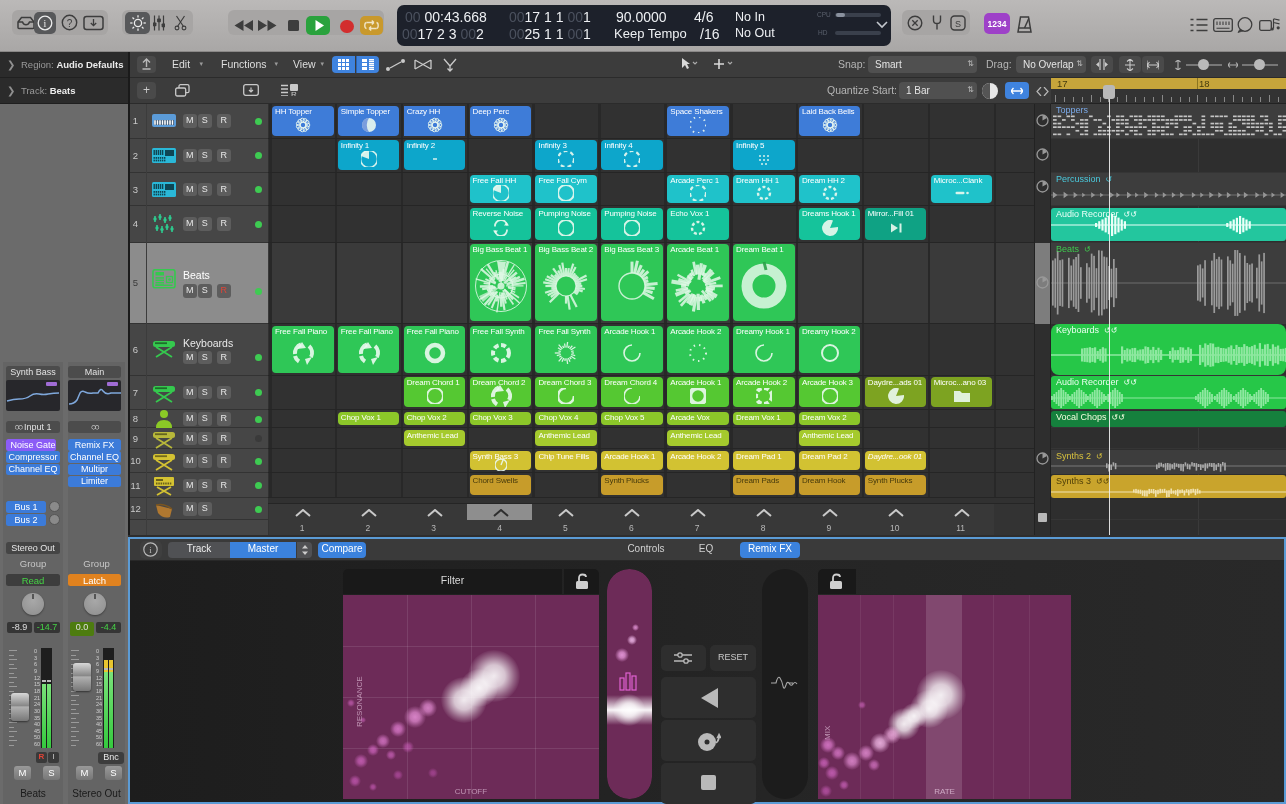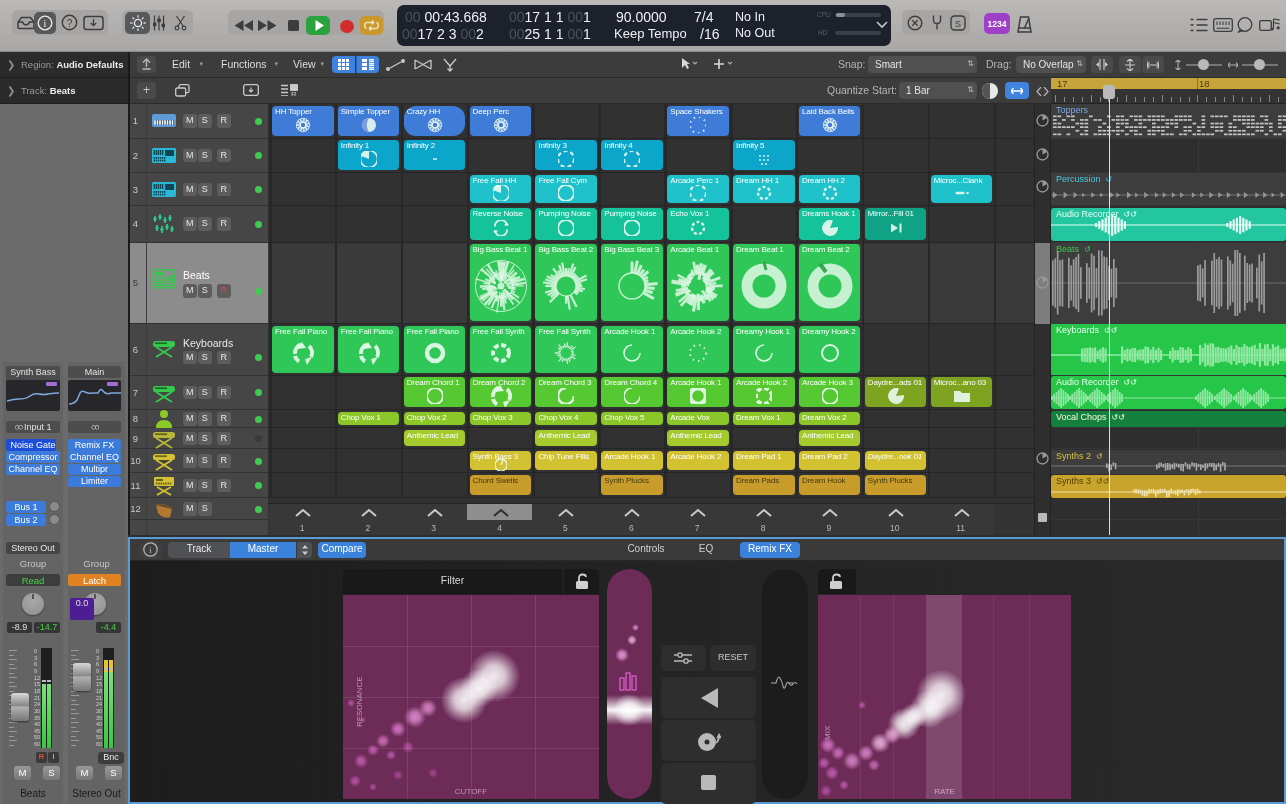--- a/index.html
+++ b/index.html
@@ -75,21 +75,21 @@
         </svg>
       </div>
     </div>
     <div style="left:397px;top:5px;width:494px;height:41px;background:#1d212b;border-radius:7px;position:absolute;">
       <div style="position:absolute;left:8px;top:4px;font-size:14px;color:#eef0f3;white-space:nowrap;"><span style="color:#4b515e">00</span> 00:43.668</div>
       <div style="position:absolute;left:5px;top:21px;font-size:14px;color:#eef0f3;white-space:nowrap;"><span style="color:#4b515e">00</span>17&nbsp;2&nbsp;3&nbsp;<span style="color:#4b515e">00</span>2</div>
       <div style="position:absolute;left:112px;top:4px;font-size:14px;color:#eef0f3;white-space:nowrap;"><span style="color:#4b515e">00</span>17&nbsp;1&nbsp;1&nbsp;<span style="color:#4b515e">00</span>1</div>
       <div style="position:absolute;left:112px;top:21px;font-size:14px;color:#eef0f3;white-space:nowrap;"><span style="color:#4b515e">00</span>25&nbsp;1&nbsp;1&nbsp;<span style="color:#4b515e">00</span>1</div>
       <div style="position:absolute;left:219px;top:4px;font-size:14px;color:#eef0f3;white-space:nowrap;">90.0000</div>
       <div style="position:absolute;left:217px;top:21px;font-size:13px;color:#eef0f3;white-space:nowrap;">Keep Tempo</div>
-      <div style="position:absolute;left:297px;top:4px;font-size:14px;color:#eef0f3;white-space:nowrap;">7/4</div>
+      <div style="position:absolute;left:297px;top:4px;font-size:14px;color:#eef0f3;white-space:nowrap;">4/6</div>
       <div style="position:absolute;left:303px;top:21px;font-size:14px;color:#eef0f3;white-space:nowrap;">/16</div>
       <div style="position:absolute;left:338px;top:5px;font-size:12.5px;color:#eef0f3;white-space:nowrap;">No In</div>
       <div style="position:absolute;left:338px;top:21px;font-size:12.5px;color:#eef0f3;white-space:nowrap;">No Out</div>
       <div style="position:absolute;left:420px;top:6px;font-size:6.5px;color:#5a606c;white-space:nowrap;">CPU</div>
       <div style="left:438px;top:8px;width:46px;height:4px;background:#3a404c;border-radius:2px;position:absolute;">
         <div style="left:1px;top:0px;width:9px;height:4px;background:#8a919e;border-radius:2px;position:absolute;"></div>
       </div>
       <div style="position:absolute;left:421px;top:24px;font-size:6.5px;color:#5a606c;white-space:nowrap;">HD</div>
       <div style="left:438px;top:26px;width:46px;height:4px;background:#3a404c;border-radius:2px;position:absolute;"></div>
       <svg width="12" height="8" viewBox="0 0 12 8" style="position:absolute;left:479px;top:16px;">
@@ -156,21 +156,21 @@
         <div style="left:3px;top:276px;width:54px;height:31px;">
           <div style="position:absolute;left:0;top:0;width:100%;height:100%;background:#27272b;border-radius:2px;"></div>
           <div style="position:absolute;right:3px;top:2px;width:11px;height:4px;background:#a06cd5;border-radius:1px;"></div>
           <svg width="54" height="24" viewBox="0 0 54 24" style="position:absolute;left:0;top:4px;">
             <path d="M1 17 Q8 15 13 15 Q20 15 24 12 Q28 9 33 10 Q38 11 42 10 Q48 9 53 9" stroke="#7fa8dc" stroke-width="1.5" fill="none"></path>
           </svg>
         </div>
         <div style="left:3px;top:317px;width:54px;height:11.5px;background:#4c4c4c;border-radius:2.5px;">
           <div style="position:absolute;width:54px;text-align:center;top:0.5px;font-size:9px;color:#e2e2e2;white-space:nowrap;"><span style="letter-spacing:-2px;">○○</span>&nbsp;Input 1</div>
         </div>
-        <div style="left:3px;top:335.0px;width:50px;height:11.5px;background:#1d4ed8;border-radius:2.5px;">
+        <div style="left:3px;top:335.0px;width:50px;height:11.5px;background:#8b5cf6;border-radius:2.5px;">
           <div style="position:absolute;width:54px;text-align:center;top:0.5px;font-size:9px;color:#fff;white-space:nowrap;">Noise Gate</div>
         </div>
         <div style="left:3px;top:347.3px;width:54px;height:11.5px;background:#3c7bd9;border-radius:2.5px;">
           <div style="position:absolute;width:54px;text-align:center;top:0.5px;font-size:9px;color:#fff;white-space:nowrap;">Compressor</div>
         </div>
         <div style="left:3px;top:359.6px;width:54px;height:11.5px;background:#3c7bd9;border-radius:2.5px;">
           <div style="position:absolute;width:54px;text-align:center;top:0.5px;font-size:9px;color:#fff;white-space:nowrap;">Channel EQ</div>
         </div>
         <div style="left:3px;top:397px;width:40px;height:11.5px;background:#3c7bd9;border-radius:2.5px;">
           <div style="position:absolute;width:40px;text-align:center;top:0.5px;font-size:9px;color:#fff;white-space:nowrap;">Bus 1</div>
@@ -287,21 +287,21 @@
         <div style="left:0px;top:454px;width:57px;height:12px;">
           <div style="width:57px;text-align:center;font-size:9.5px;color:#c7c7c7;">Group</div>
         </div>
         <div style="left:0px;top:470px;width:53px;height:11.5px;background:#e0821f;border-radius:2.5px;">
           <div style="position:absolute;width:53px;text-align:center;top:0.5px;font-size:9.5px;color:#fff;white-space:nowrap;">Latch</div>
         </div>
         <div style="left:16px;top:489px;width:22px;height:22px;">
           <div style="position:absolute;width:22px;height:22px;border-radius:50%;background:radial-gradient(circle at 50% 35%,#a8a8a8,#8e8e8e);box-shadow:0 1px 2px rgba(0,0,0,0.4);"></div>
           <div style="position:absolute;left:10px;top:1px;width:1.5px;height:5px;background:#555;"></div>
         </div>
-        <div style="left:2px;top:494px;width:24px;height:22px;background:#4c1d95;border-radius:2px;">
+        <div style="left:2px;top:518px;width:24px;height:14px;background:#4d7c0f;border-radius:2px;">
           <div style="width:24px;text-align:center;font-size:9px;color:#e0e0e0;margin-top:0px;">0.0</div>
         </div>
         <div style="left:28px;top:518px;width:25px;height:11px;background:#353535;border-radius:2px;">
           <div style="width:25px;text-align:center;font-size:9px;color:#45d345;margin-top:0px;">-4.4</div>
         </div>
         <div style="position:absolute;left:3px;top:546.0px;width:8px;height:1px;background:#9a9a9a;"></div>
         <div style="position:absolute;left:3px;top:550.5px;width:5px;height:1px;background:#9a9a9a;"></div>
         <div style="position:absolute;left:3px;top:555.0px;width:8px;height:1px;background:#9a9a9a;"></div>
         <div style="position:absolute;left:3px;top:559.5px;width:5px;height:1px;background:#9a9a9a;"></div>
         <div style="position:absolute;left:3px;top:564.0px;width:8px;height:1px;background:#9a9a9a;"></div>
@@ -1007,21 +1007,21 @@
         <circle cx="8.0" cy="8.0" r="2.8" fill="none" stroke="rgba(235,250,240,0.9)" stroke-width="1"></circle>
       </svg>
     </div>
     <div style="left:69.87px;top:1.5px;width:61.5px;height:30.0px;background:#3e7cd8;border-radius:4px;">
       <div style="position:absolute;left:3px;top:1px;right:2px;font-size:8px;letter-spacing:-0.15px;color:#fff;white-space:nowrap;overflow:hidden;">Simple Topper</div>
       <svg width="16" height="16" viewBox="0 0 16 16" style="position:absolute;left:23.0px;top:11.0px;">
         <circle cx="8.0" cy="8.0" r="7.0" fill="rgba(235,250,240,0.9)"></circle>
         <path d="M8.0 1 A7.0 7.0 0 0 0 8.0 15.0 A 12.0 12.0 0 0 1 8.0 1" fill="rgba(90,130,215,0.75)"></path>
       </svg>
     </div>
-    <div style="left:135.74px;top:1.5px;width:61.5px;height:30.0px;background:#3e7cd8;border-radius:12px;">
+    <div style="left:135.74px;top:1.5px;width:61.5px;height:30.0px;background:#3e7cd8;border-radius:0;">
       <div style="position:absolute;left:3px;top:1px;right:2px;font-size:8px;letter-spacing:-0.15px;color:#fff;white-space:nowrap;overflow:hidden;">Crazy HH</div>
       <svg width="16" height="16" viewBox="0 0 16 16" style="position:absolute;left:23.0px;top:11.0px;">
         <circle cx="12.8" cy="8.0" r="2" fill="none" stroke="rgba(235,250,240,0.9)" stroke-width="1"></circle>
         <circle cx="12.0" cy="10.6" r="2" fill="none" stroke="rgba(235,250,240,0.9)" stroke-width="1"></circle>
         <circle cx="10.0" cy="12.4" r="2" fill="none" stroke="rgba(235,250,240,0.9)" stroke-width="1"></circle>
         <circle cx="7.3" cy="12.8" r="2" fill="none" stroke="rgba(235,250,240,0.9)" stroke-width="1"></circle>
         <circle cx="4.9" cy="11.6" r="2" fill="none" stroke="rgba(235,250,240,0.9)" stroke-width="1"></circle>
         <circle cx="3.4" cy="9.4" r="2" fill="none" stroke="rgba(235,250,240,0.9)" stroke-width="1"></circle>
         <circle cx="3.4" cy="6.6" r="2" fill="none" stroke="rgba(235,250,240,0.9)" stroke-width="1"></circle>
         <circle cx="4.9" cy="4.4" r="2" fill="none" stroke="rgba(235,250,240,0.9)" stroke-width="1"></circle>
@@ -1336,27 +1336,20 @@
         <line x1="34.0" y1="24.4" x2="40.5" y2="20.4" stroke="rgba(225,248,230,0.85)" stroke-width="2.6"></line>
         <line x1="35.3" y1="25.2" x2="50.3" y2="19.6" stroke="rgba(225,248,230,0.85)" stroke-width="2.8"></line>
         <line x1="35.0" y1="26.8" x2="46.2" y2="24.8" stroke="rgba(225,248,230,0.85)" stroke-width="2.2"></line>
       </svg>
     </div>
     <div style="left:465.09000000000003px;top:140.0px;width:61.5px;height:77.0px;background:#2fc757;border-radius:4px;">
       <div style="position:absolute;left:3px;top:1px;right:2px;font-size:8px;letter-spacing:-0.15px;color:#fff;white-space:nowrap;overflow:hidden;">Dream Beat 1</div>
       <svg width="56" height="56" viewBox="0 0 56 56" style="position:absolute;left:3.0px;top:14px;">
         <circle cx="28" cy="28" r="17" fill="none" stroke="rgba(225,248,230,0.85)" stroke-width="11"></circle>
         <line x1="28" y1="4" x2="30" y2="12" stroke-width="3" stroke="rgba(40,160,70,0.9)"></line>
-      </svg>
-    </div>
-    <div style="left:530.96px;top:140.0px;width:61.5px;height:77.0px;background:#2fc757;border-radius:4px;">
-      <div style="position:absolute;left:3px;top:1px;right:2px;font-size:8px;letter-spacing:-0.15px;color:#fff;white-space:nowrap;overflow:hidden;">Dream Beat 2</div>
-      <svg width="56" height="56" viewBox="0 0 56 56" style="position:absolute;left:3.0px;top:14px;">
-        <circle cx="28" cy="28" r="17" fill="none" stroke="rgba(225,248,230,0.85)" stroke-width="11"></circle>
-        <path d="M18 6 L24 14" stroke-width="4" stroke="rgba(40,160,70,0.9)"></path>
       </svg>
     </div>
     <div style="left:4.0px;top:221.5px;width:61.5px;height:47.0px;background:#2fc757;border-radius:4px;">
       <div style="position:absolute;left:3px;top:1px;right:2px;font-size:8px;letter-spacing:-0.15px;color:#fff;white-space:nowrap;overflow:hidden;">Free Fall Piano</div>
       <svg width="26" height="26" viewBox="0 0 26 26" style="position:absolute;left:18.0px;top:14.5px;">
         <path d="M19.0 6.0 A9 9 0 0 1 21.0 17.0" stroke="rgba(235,250,240,0.9)" stroke-width="4" fill="none"></path>
         <path d="M5.0 14.0 A9 9 0 0 1 11.0 4.5" stroke="rgba(235,250,240,0.9)" stroke-width="4" fill="none"></path>
         <path d="M9.0 21.5 A9 9 0 0 1 5.0 16.0" stroke="rgba(235,250,240,0.9)" stroke-width="4" fill="none"></path>
         <path d="M15.0 19.0 L22.0 17.0 L17.0 25.0 Z" fill="rgba(235,250,240,0.9)"></path>
         <path d="M12.0 2.0 L16.0 8.0 L7.0 9.0 Z" fill="rgba(235,250,240,0.9)"></path>
@@ -1945,21 +1938,21 @@
         <rect x="193.0" y="12.6" width="1.7" height="54.9" fill="rgba(165,165,165,0.9)"></rect>
         <rect x="195.4" y="20.0" width="1.7" height="40.0" fill="rgba(165,165,165,0.9)"></rect>
         <rect x="197.8" y="21.6" width="1.7" height="36.7" fill="rgba(165,165,165,0.9)"></rect>
         <rect x="200.2" y="20.5" width="1.7" height="39.0" fill="rgba(165,165,165,0.9)"></rect>
         <rect x="205.0" y="24.7" width="1.7" height="30.7" fill="rgba(165,165,165,0.9)"></rect>
         <rect x="207.4" y="11.4" width="1.7" height="57.1" fill="rgba(165,165,165,0.9)"></rect>
         <rect x="209.8" y="18.4" width="1.7" height="43.2" fill="rgba(165,165,165,0.9)"></rect>
         <rect x="212.2" y="9.9" width="1.7" height="60.2" fill="rgba(165,165,165,0.9)"></rect>
       </svg>
     </div>
-    <div style="left:0px;top:220px;width:235px;height:50.5px;background:#26c748;border-radius:1px;">
+    <div style="left:0px;top:220px;width:235px;height:50.5px;background:#26c748;border-radius:8px;">
       <div style="position:absolute;left:5px;top:1px;font-size:9px;color:#eafff0;white-space:nowrap;">Keyboards&nbsp; <span style="font-size:8px;">↺↺</span></div>
       <svg width="235" height="51" viewBox="0 0 235 51" style="position:absolute;left:0;top:0;">
         <path d="M0 31 H235" stroke="#8ee8a0" stroke-width="1.5"></path>
         <rect x="30.0" y="24.5" width="2.2" height="13.0" fill="#8ee8a0"></rect>
         <rect x="32.6" y="24.0" width="2.2" height="13.9" fill="#8ee8a0"></rect>
         <rect x="35.2" y="23.8" width="2.2" height="14.4" fill="#8ee8a0"></rect>
         <rect x="37.8" y="23.2" width="2.2" height="15.5" fill="#8ee8a0"></rect>
         <rect x="40.4" y="24.0" width="2.2" height="13.9" fill="#8ee8a0"></rect>
         <rect x="43.0" y="23.3" width="2.2" height="15.4" fill="#8ee8a0"></rect>
         <rect x="45.6" y="26.9" width="2.2" height="8.2" fill="#8ee8a0"></rect>

